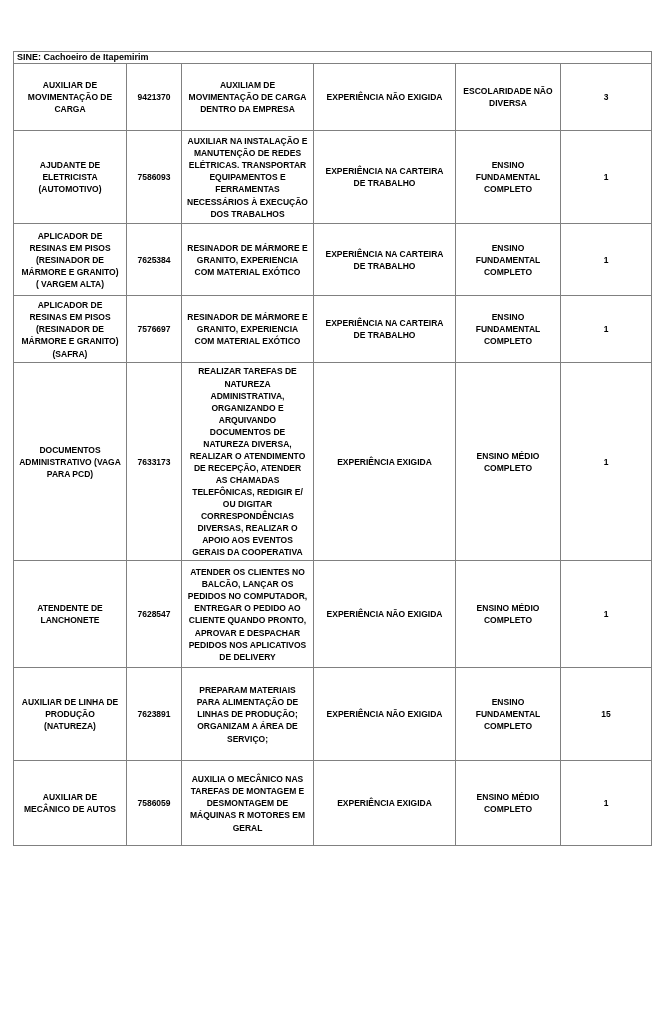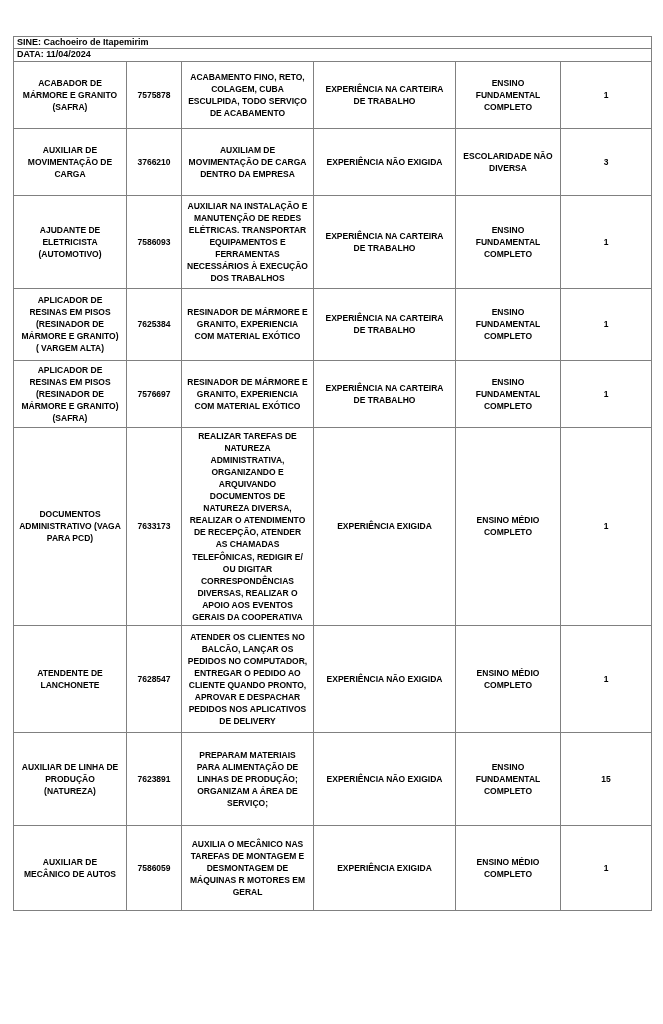--- a/index.html
+++ b/index.html
@@ -5,21 +5,21 @@
   * { margin: 0; padding: 0; box-sizing: border-box; }
   html, body { background: #ffffff; }
   body {
     width: 663px; height: 1024px;
     position: relative;
     font-family: "Liberation Sans", sans-serif;
     color: #000;
   }
   .doc-table {
     position: absolute;
-    left: 13px; top: 36px;
+    left: 13px; top: 51px;
     width: 638px;
     border-collapse: collapse;
     table-layout: fixed;
   }
   .doc-table td, .doc-table th {
     border: 1px solid #808080;
     font-weight: bold;
     font-size: 8.5px;
     line-height: 1.42;
     text-align: center;
@@ -58,35 +58,24 @@
     <col style="width:55px">
     <col style="width:132px">
     <col style="width:142px">
     <col style="width:105px">
     <col style="width:91px">
   </colgroup>
   <tbody>
     <tr class="meta-row">
       <td colspan="6">SINE: Cachoeiro de Itapemirim</td>
     </tr>
-    <tr class="meta-row">
-      <td colspan="6">DATA: 11/04/2024</td>
-    </tr>
 
-    <tr class="r1">
-      <td>ACABADOR DE MÁRMORE E GRANITO (SAFRA)</td>
-      <td>7575878</td>
-      <td>ACABAMENTO FINO, RETO, COLAGEM, CUBA ESCULPIDA, TODO SERVIÇO DE ACABAMENTO</td>
-      <td>EXPERIÊNCIA NA CARTEIRA DE TRABALHO</td>
-      <td>ENSINO FUNDAMENTAL COMPLETO</td>
-      <td>1</td>
-    </tr>
     <tr class="r2">
       <td>AUXILIAR DE MOVIMENTAÇÃO DE CARGA</td>
-      <td>3766210</td>
+      <td>9421370</td>
       <td>AUXILIAM DE MOVIMENTAÇÃO DE CARGA DENTRO DA EMPRESA</td>
       <td>EXPERIÊNCIA NÃO EXIGIDA</td>
       <td>ESCOLARIDADE NÃO DIVERSA</td>
       <td>3</td>
     </tr>
     <tr class="r3">
       <td>AJUDANTE DE ELETRICISTA (AUTOMOTIVO)</td>
       <td>7586093</td>
       <td>AUXILIAR NA INSTALAÇÃO E MANUTENÇÃO DE REDES ELÉTRICAS. TRANSPORTAR EQUIPAMENTOS E FERRAMENTAS NECESSÁRIOS À EXECUÇÃO DOS TRABALHOS</td>
       <td>EXPERIÊNCIA NA CARTEIRA DE TRABALHO</td>

